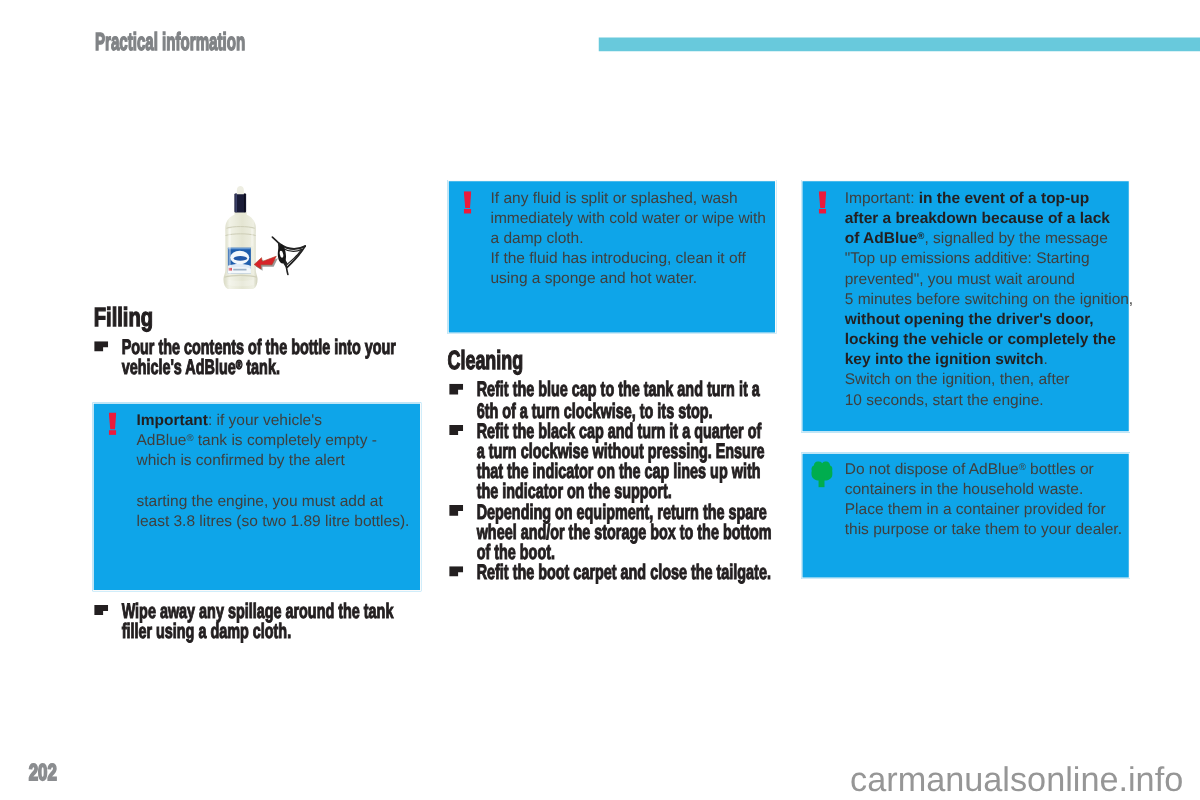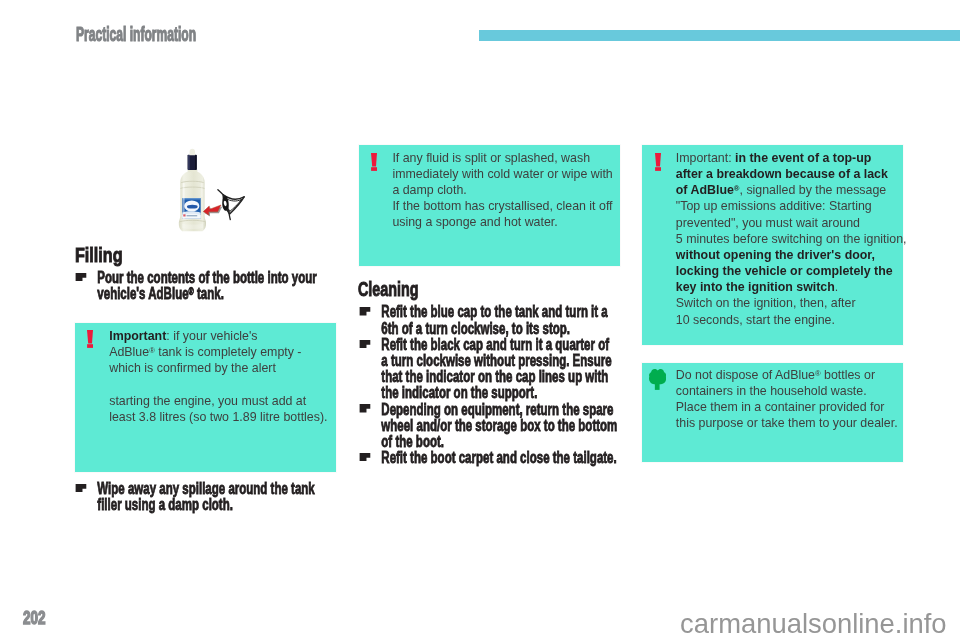--- a/index.html
+++ b/index.html
@@ -21,21 +21,21 @@
   
   .sect-title{position:absolute;font-size:21px;font-weight:bold;color:#231f20;
               white-space:nowrap;transform:scaleX(0.70);transform-origin:0 0;
               -webkit-text-stroke:1.0px #231f20;}
   .blist{position:absolute;font-size:16.8px;line-height:16.2px;color:#231f20;font-weight:bold;
          transform:scaleX(0.686);transform-origin:0 0;
          -webkit-text-stroke:0.85px #231f20;}
   .bitem{position:relative;padding-left:34px;}
   .bmark{position:absolute;left:1.95px;top:2.8px;width:11.0px;height:8.5px;line-height:0;transform:scaleX(1.481);transform-origin:0 0;}
 
-  .note{position:absolute;background:#5eead4;border:1px solid #fafafa;box-sizing:border-box;}
+  .note{position:absolute;background:#0ea5e9;border:1px solid #fafafa;box-sizing:border-box;}
   .nico{position:absolute;}
   .ntxt{position:absolute;font-size:12.4px;line-height:16.15px;color:#3f3f3e;font-weight:normal;}
   .ntxt b{font-weight:bold;color:#231f20;}
   sup{font-size:0.62em;vertical-align:0.40em;line-height:0;}
 
   #pagenum{position:absolute;left:22.6px;top:607.0px;font-size:18.4px;color:#8b8d90;
            font-weight:bold;white-space:nowrap;transform:scaleX(0.733);transform-origin:0 0;
            -webkit-text-stroke:1.45px #8b8d90;}
   #watermark{position:absolute;left:680.1px;top:608.2px;font-size:27.4px;color:#969696;white-space:nowrap;}
 </style>
@@ -163,21 +163,21 @@
 
   <div class="note" style="left:357.8px;top:143.8px;width:263.2px;height:123.2px;">
     <span class="nico" style="left:12.4px;top:8.0px;"><svg width="6.1" height="17.9" viewBox="0 0 6.1 17.9">
           <path d="M0 0 H6.0 L5.0 13.5 H1.2 Z" fill="#ec1a3c"></path>
           <rect x="0.1" y="14.2" width="5.9" height="3.7" fill="#ec1a3c"></rect>
         </svg></span>
     <div class="ntxt" style="left:33.6px;top:4.9px;width:236px;">
       <span>If any fluid is split or splashed, wash</span><br>
       <span>immediately with cold water or wipe with</span><br>
       <span>a damp cloth.</span><br>
-      <span>If the bottom has crystallised, clean it off</span><br>
+      <span>If the fluid has introducing, clean it off</span><br>
       <span>using a sponge and hot water.</span>
     </div>
   </div>
 
   <div class="sect-title" style="left:358.3px;top:277.1px;transform:scaleX(0.683);">Cleaning</div>
 
   <div class="blist" style="left:358px;top:304.3px;width:379px;">
     <div class="bitem">
       <span class="bmark"><svg width="11" height="8.5" viewBox="0 0 11 8.5">
             <path d="M0 0 H11 V4.7 H7.0 V8.5 H0 Z" fill="#231f20"></path>

